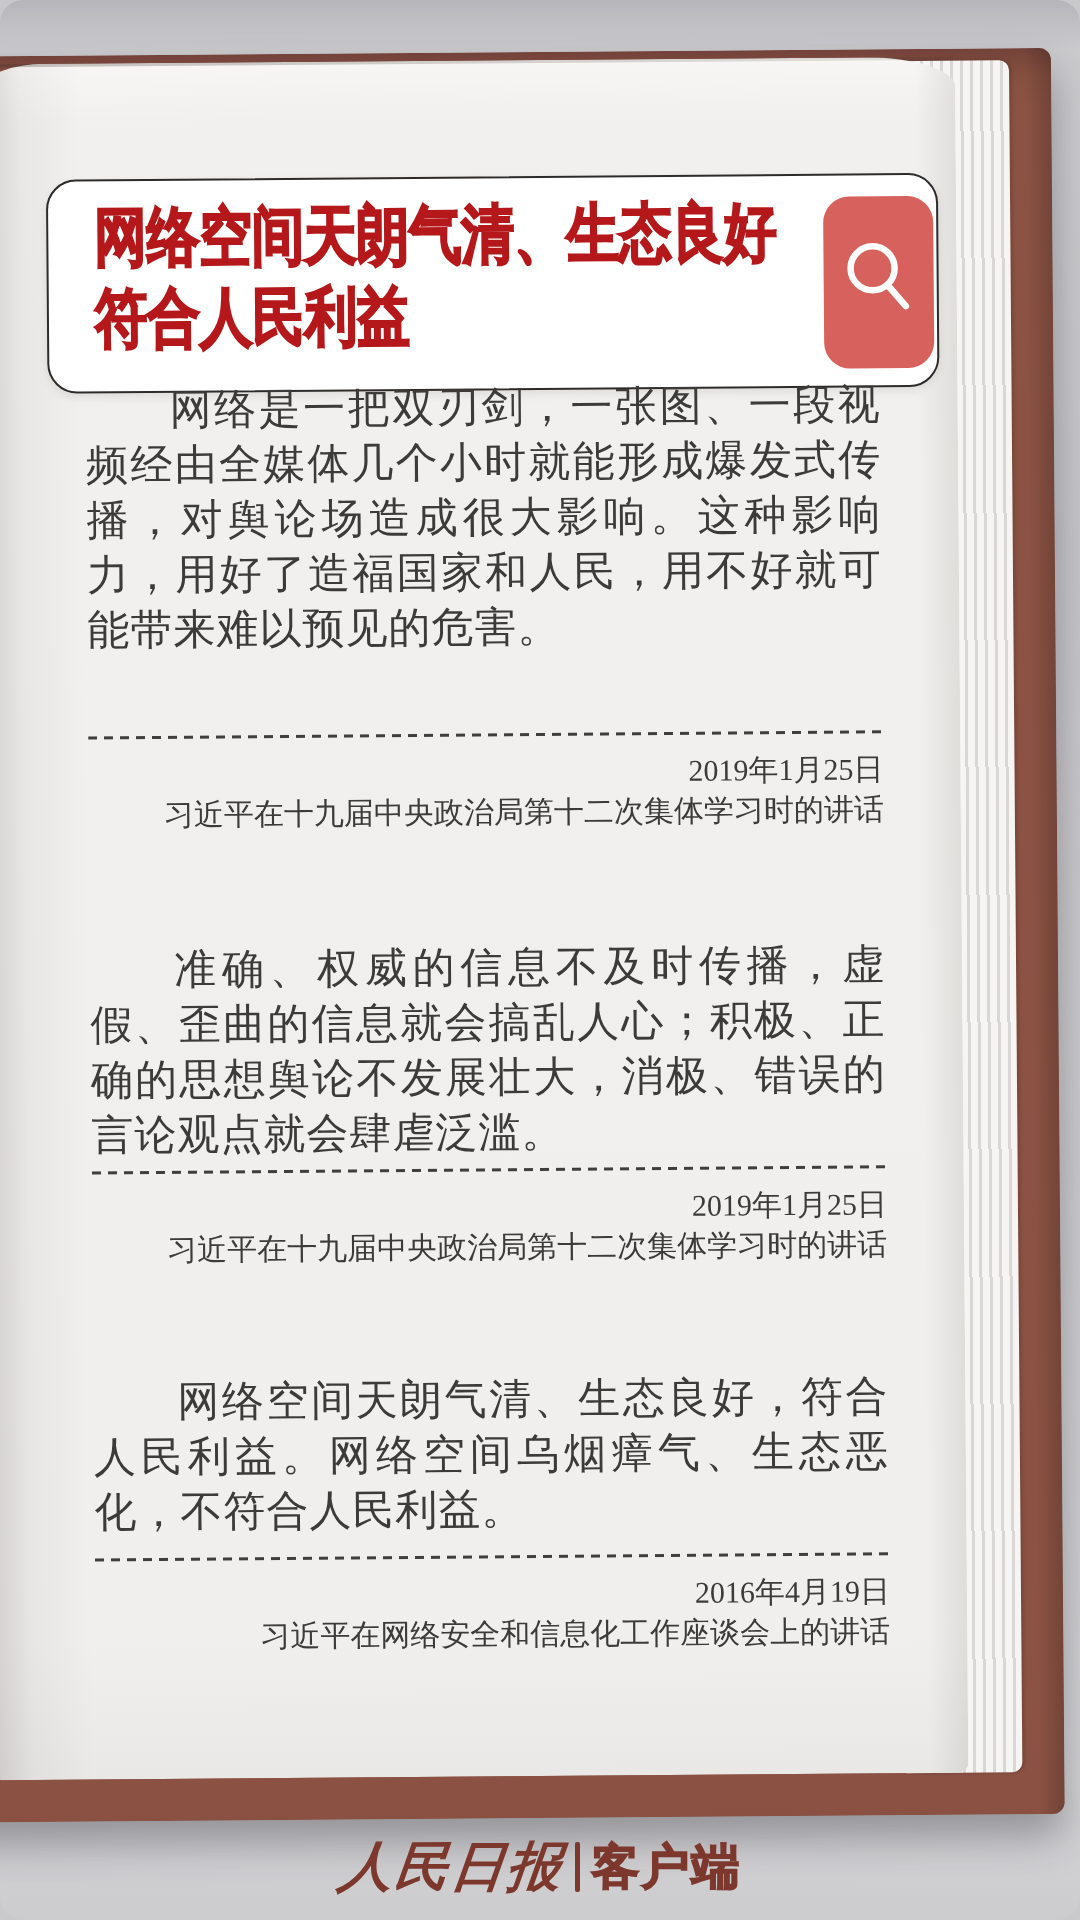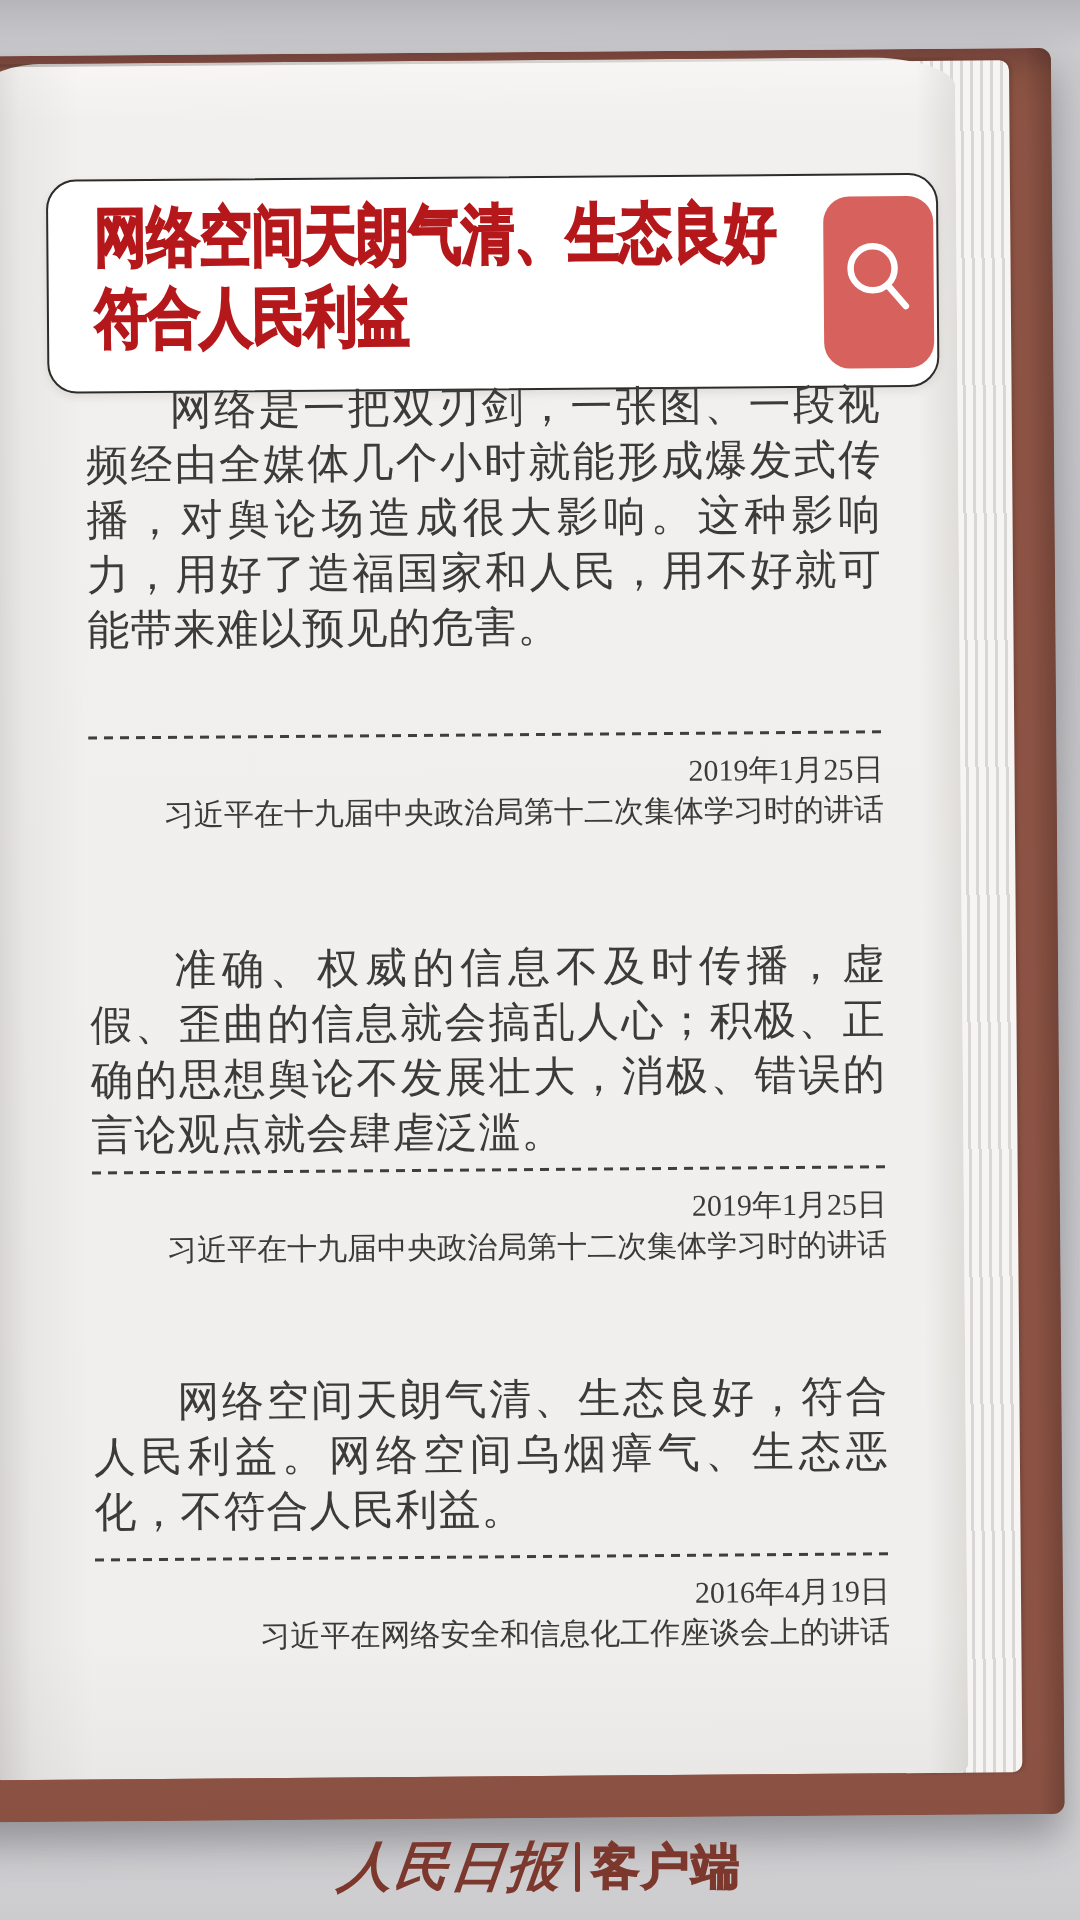--- a/index.html
+++ b/index.html
@@ -1,19 +1,20 @@
 <!DOCTYPE html>
 <html><head>
 <meta charset="utf-8">
 <style>
   html,body{margin:0;padding:0;background:#c9c9cc;}
   .stage{
     position:relative;width:1080px;height:1920px;overflow:hidden;
     background:linear-gradient(180deg,#b6b6ba 0%,#cbcbce 2.6%,#c7c7ca 30%,#cfcfd2 70%,#d6d6d8 93%,#cccccf 100%);
     font-family:"Liberation Sans","DejaVu Sans",sans-serif;
+    border-radius:23px;
   }
   
   .book{position:absolute;left:0;top:0;width:100%;height:100%;transform:rotate(-0.45deg);transform-origin:540px 960px;}
   .book-cover{
     position:absolute;left:-60px;top:52px;width:1118px;height:1766px;border-radius:12px;
     background:linear-gradient(180deg,#73423a 0%,#86503f 28px,#8c5344 60px,#8c5344 96%,#8a5143 100%),#8c5344;
     box-shadow:0 22px 40px rgba(40,40,48,.38);
   }
   .book-cover::after{content:"";position:absolute;right:0;top:0;bottom:0;width:26px;border-radius:0 12px 12px 0;
     background:linear-gradient(90deg,rgba(0,0,0,0),rgba(0,0,0,.18));}

